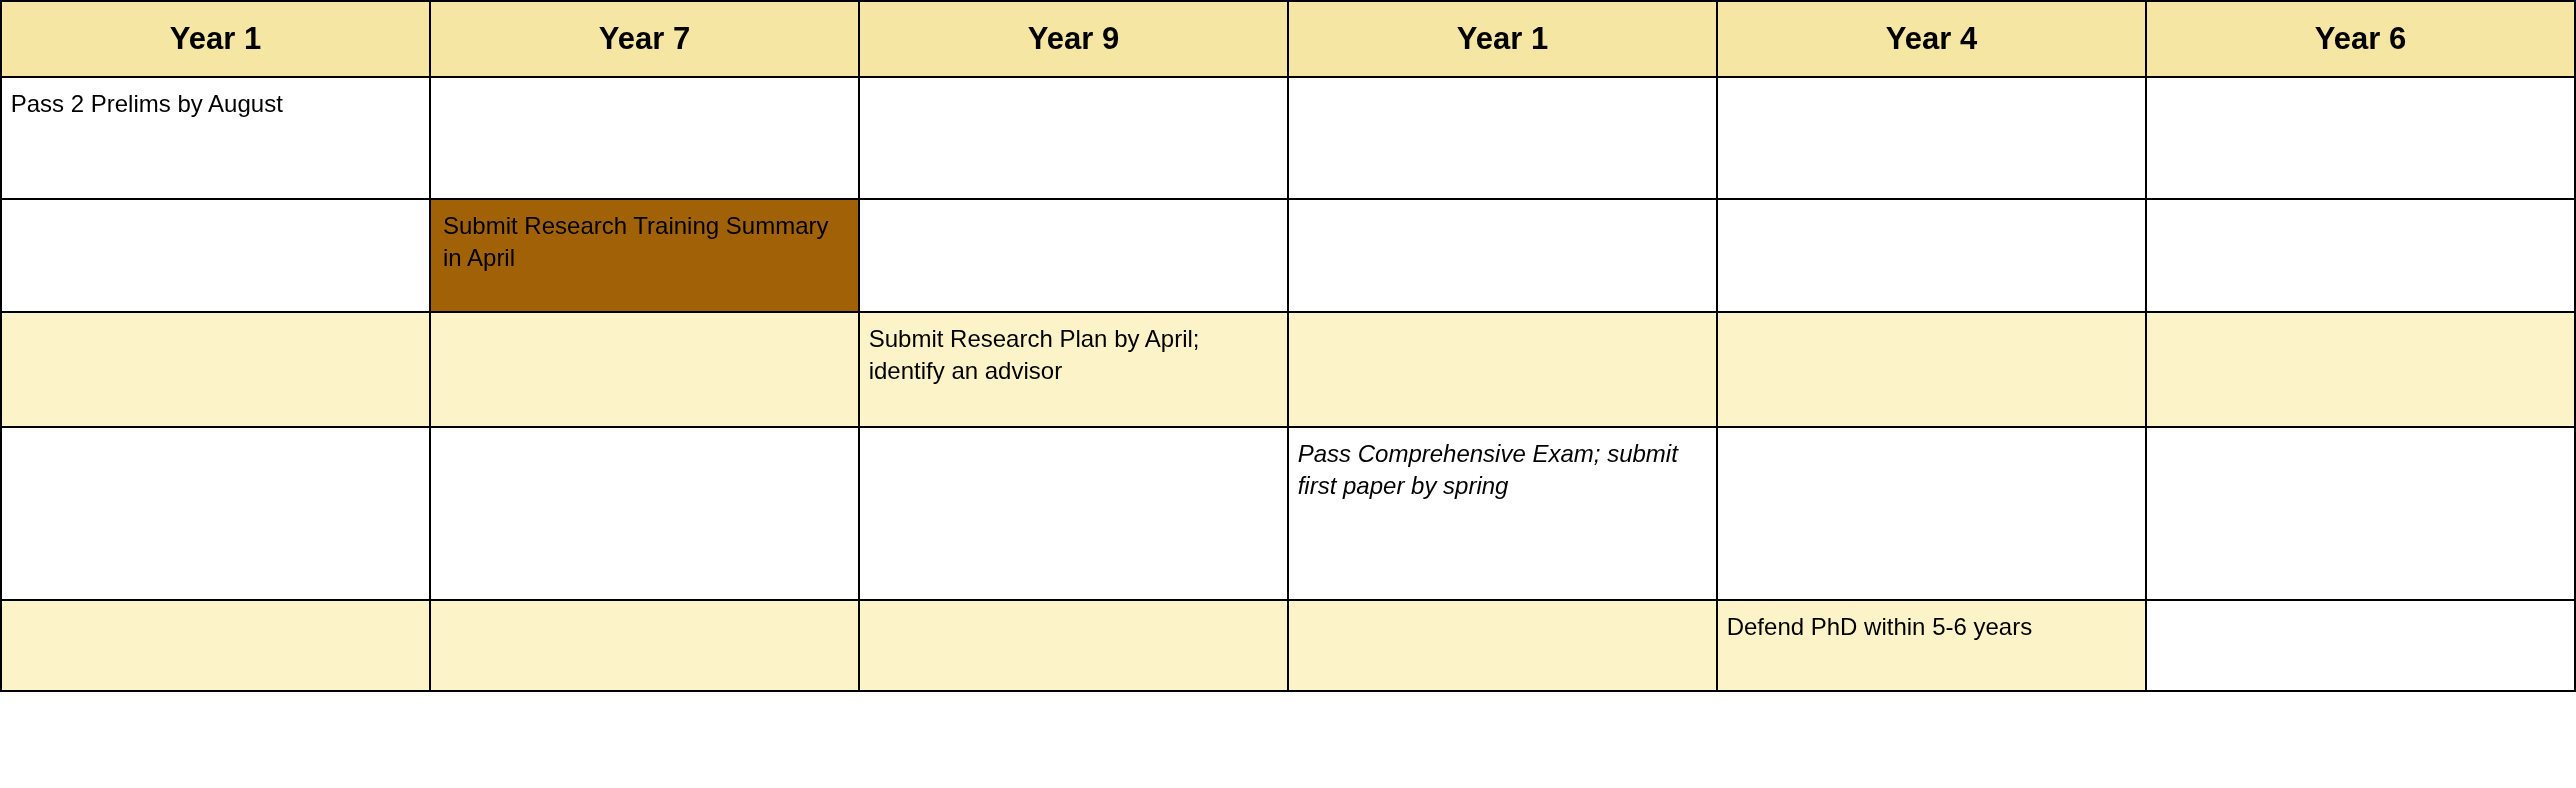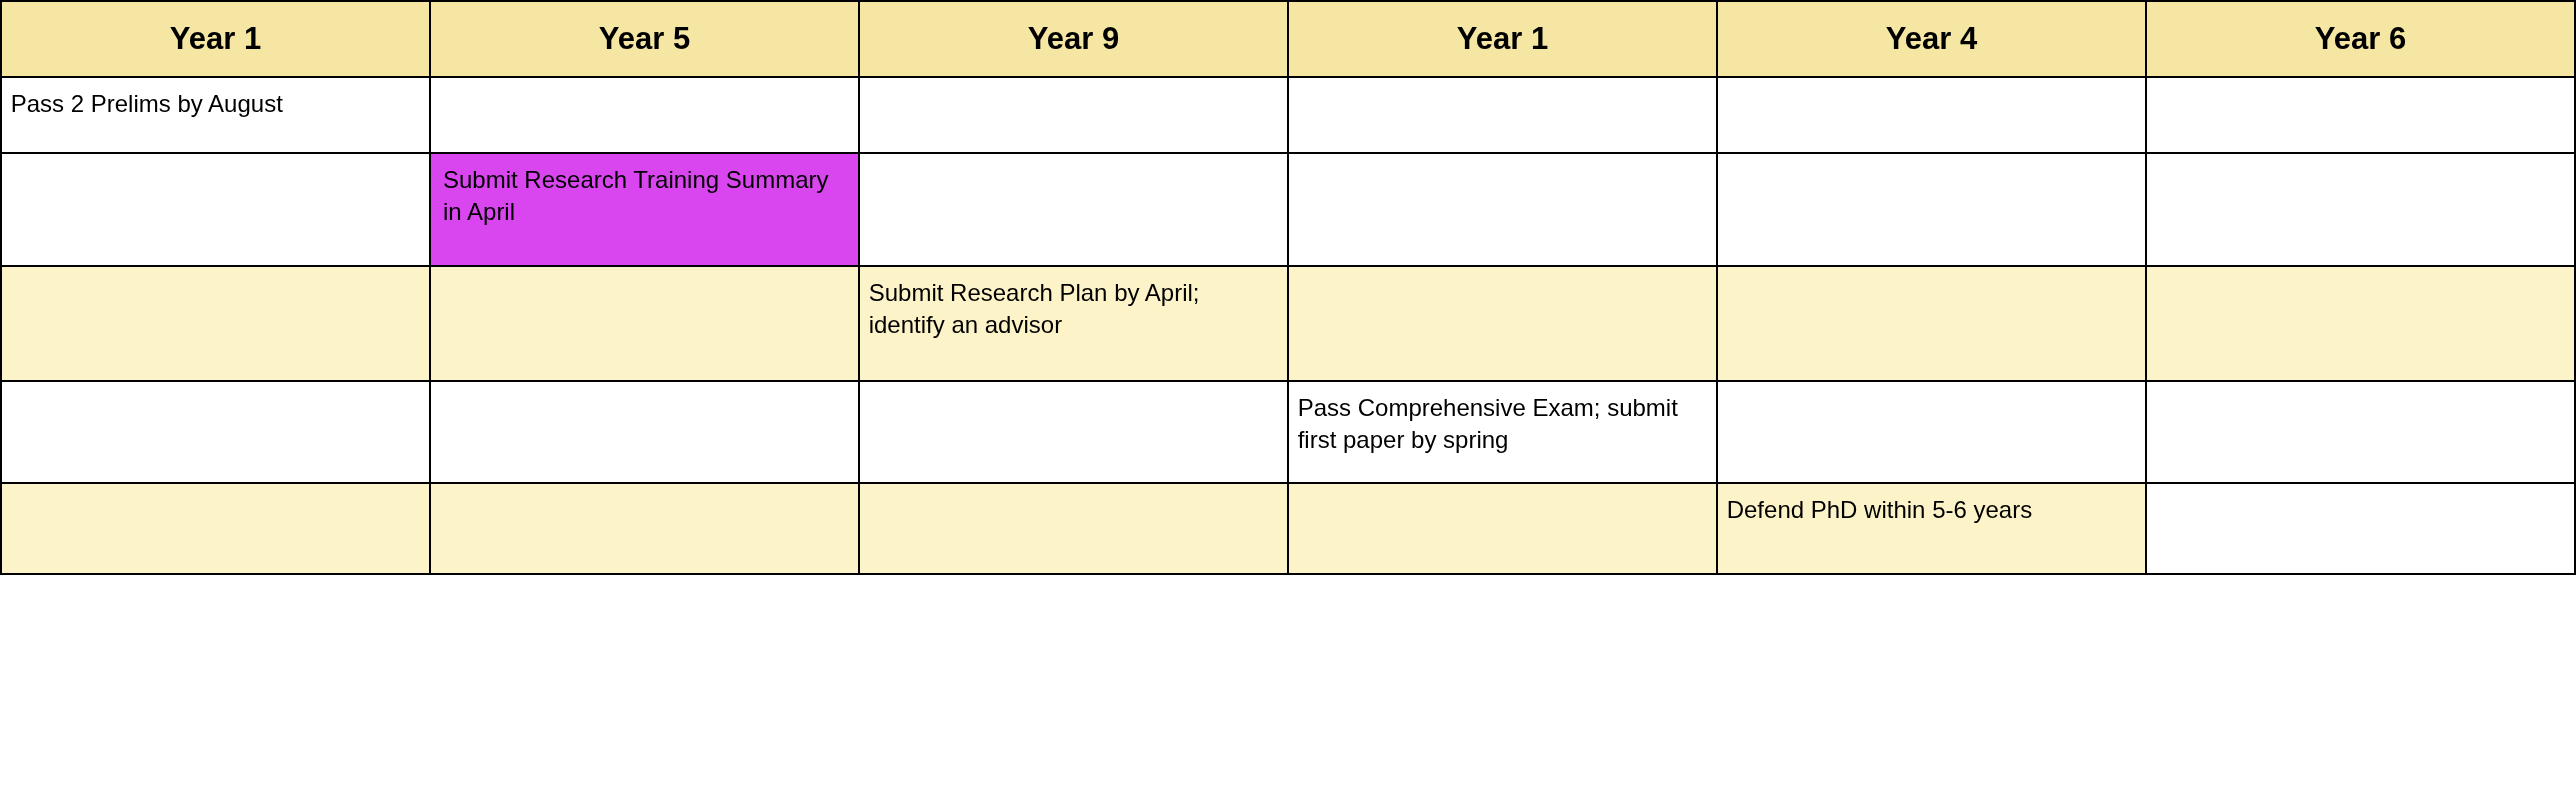--- a/index.html
+++ b/index.html
@@ -37,45 +37,45 @@
     }
 
     td {
       border: 2.6px solid #000;
       padding: 10.4px 8.7px;
       vertical-align: top;
       font-size: 24px;
       line-height: 1.3;
     }
 
-    tr.r1 td:nth-child(1) { background: #ffffff; height: 76px; }
+    tr.r1 td:nth-child(1) { background: #ffffff; height: 122px; }
     tr.r1 td:nth-child(2) { background: #ffffff; }
     tr.r1 td:nth-child(3) { background: #ffffff; }
     tr.r1 td:nth-child(4) { background: #ffffff; }
     tr.r1 td:nth-child(5) { background: #ffffff; }
     tr.r1 td:nth-child(6) { background: #ffffff; }
 
     tr.r2 td:nth-child(1) { background: #ffffff; }
-    tr.r2 td:nth-child(2) { background: #d946ef; height: 113px; padding-left: 12px; }
+    tr.r2 td:nth-child(2) { background: #a16207; height: 113px; padding-left: 12px; }
     tr.r2 td:nth-child(3) { background: #ffffff; }
     tr.r2 td:nth-child(4) { background: #ffffff; }
     tr.r2 td:nth-child(5) { background: #ffffff; }
     tr.r2 td:nth-child(6) { background: #ffffff; }
 
     tr.r3 td:nth-child(1) { background: #fdf3c8; }
     tr.r3 td:nth-child(2) { background: #fdf3c8; }
     tr.r3 td:nth-child(3) { background: #fdf3c8; height: 115px; }
     tr.r3 td:nth-child(4) { background: #fdf3c8; }
     tr.r3 td:nth-child(5) { background: #fdf3c8; }
     tr.r3 td:nth-child(6) { background: #fdf3c8; }
 
     tr.r4 td:nth-child(1) { background: #ffffff; }
     tr.r4 td:nth-child(2) { background: #ffffff; }
     tr.r4 td:nth-child(3) { background: #ffffff; }
-    tr.r4 td:nth-child(4) { background: #ffffff; height: 102px; }
+    tr.r4 td:nth-child(4) { background: #ffffff; height: 173px; font-style: italic; }
     tr.r4 td:nth-child(5) { background: #ffffff; }
     tr.r4 td:nth-child(6) { background: #ffffff; }
 
     tr.r5 td:nth-child(1) { background: #fdf3c8; }
     tr.r5 td:nth-child(2) { background: #fdf3c8; }
     tr.r5 td:nth-child(3) { background: #fdf3c8; }
     tr.r5 td:nth-child(4) { background: #fdf3c8; }
     tr.r5 td:nth-child(5) { background: #fdf3c8; height: 91px; }
     tr.r5 td:nth-child(6) { background: #ffffff; }
 
@@ -87,21 +87,21 @@
     tr.r6 td:nth-child(6) { background: #fdf3c8; }
 
   </style>
 </head>
 <body>
 
 <table class="table-container">
   <thead>
     <tr>
       <th>Year 1</th>
-      <th>Year 5</th>
+      <th>Year 7</th>
       <th>Year 9</th>
       <th>Year 1</th>
       <th>Year 4</th>
       <th>Year 6</th>
     </tr>
   </thead>
   <tbody>
     <tr class="r1">
       <td>Pass 2 Prelims by August</td>
       <td></td>

